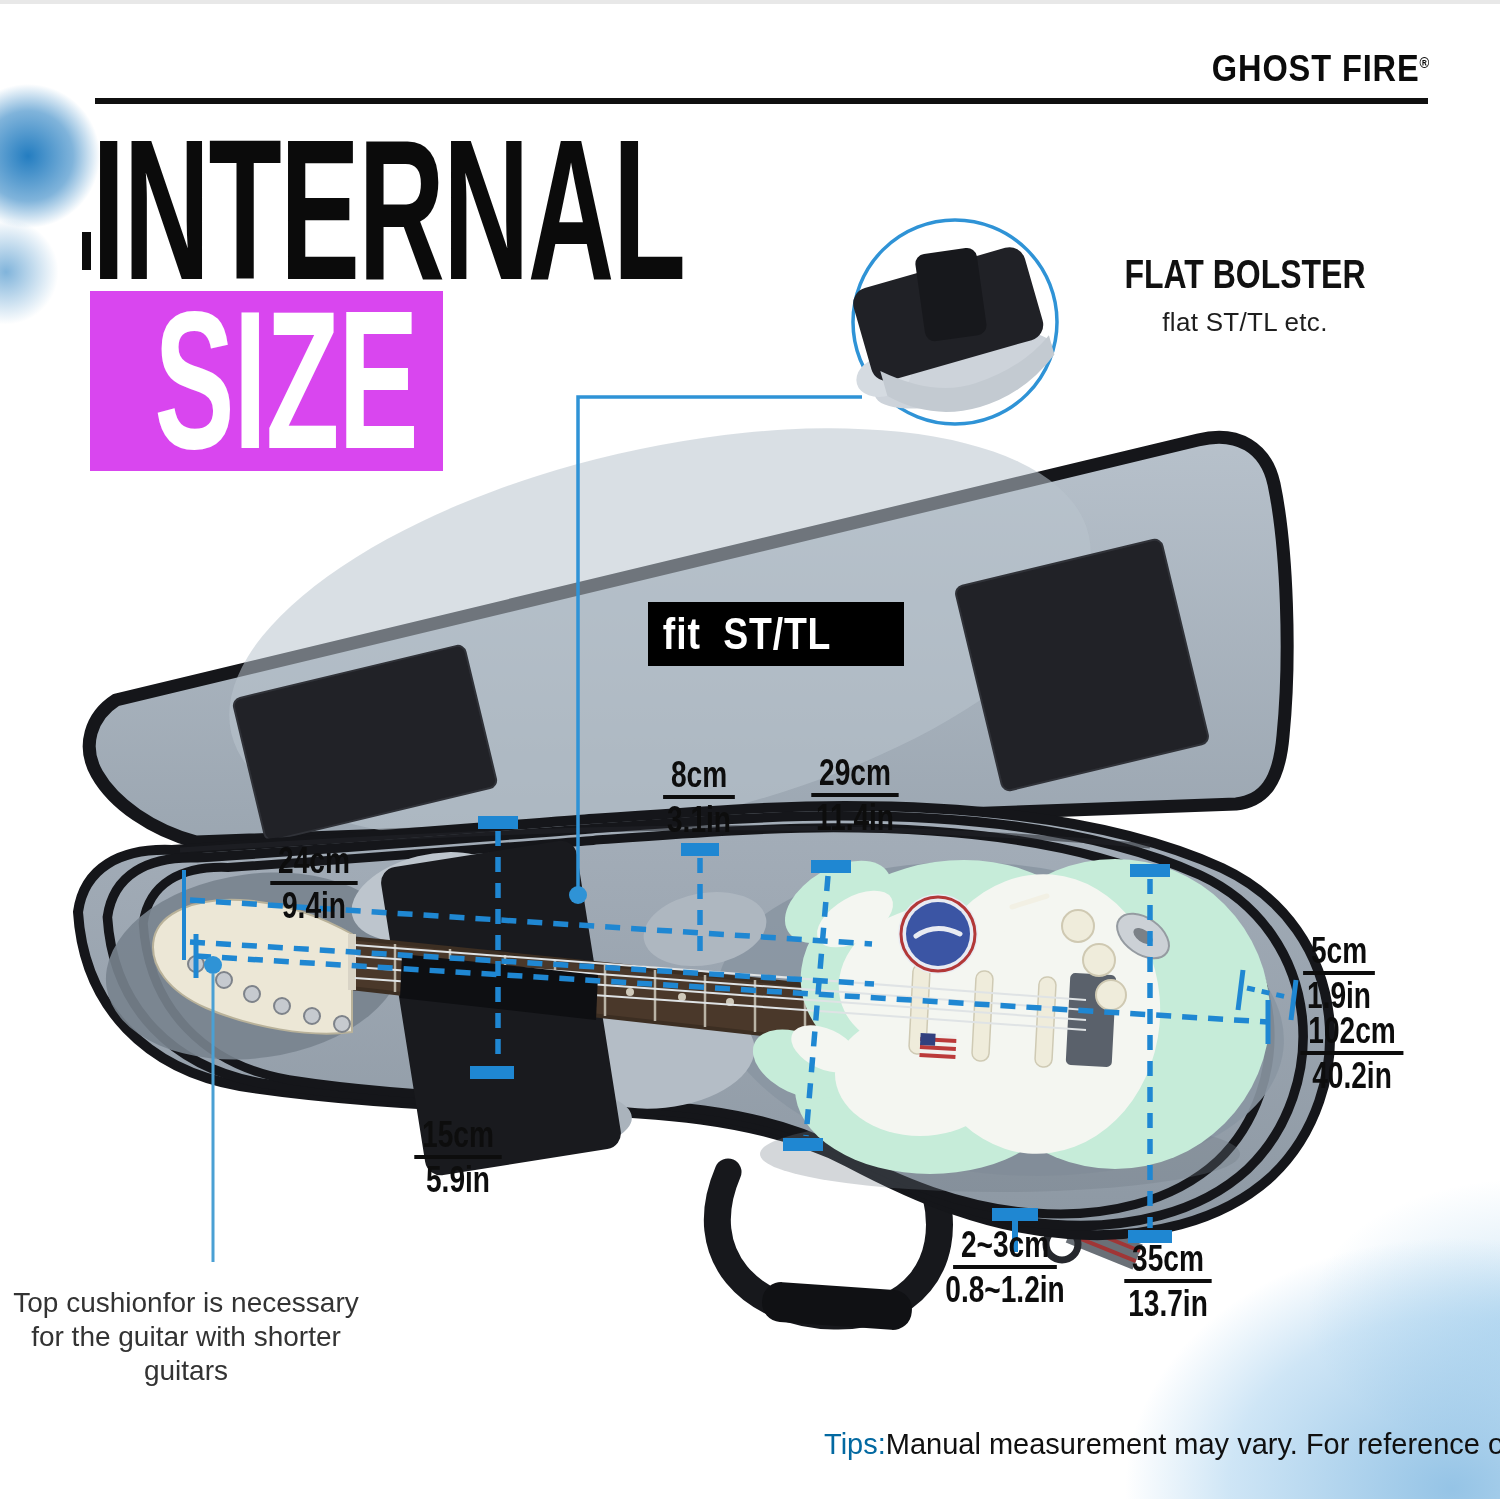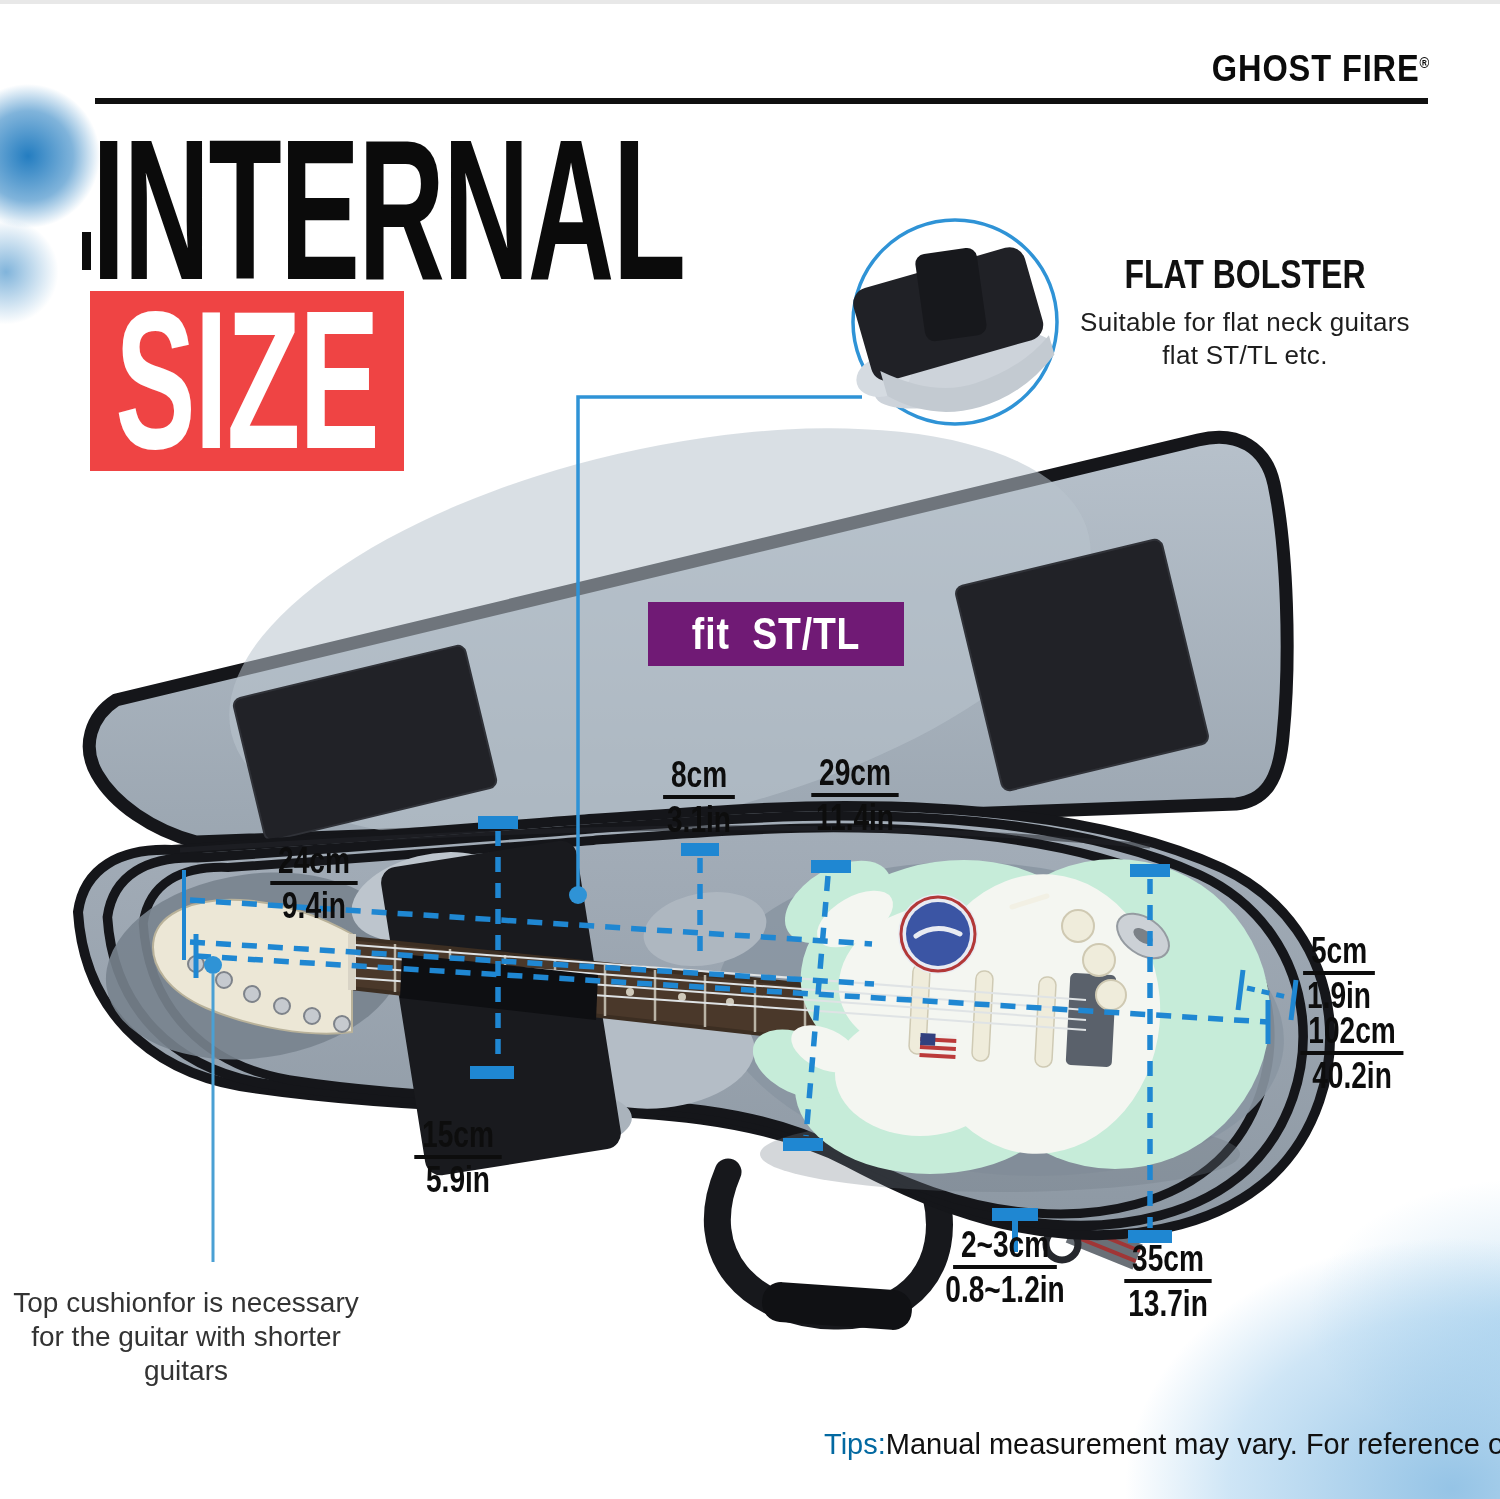--- a/index.html
+++ b/index.html
@@ -16,30 +16,30 @@
       radial-gradient(ellipse 300px 190px at 104% 48%, rgba(120,185,228,0.35) 0%, rgba(255,255,255,0) 72%);}
   svg.art{position:absolute;left:0;top:0;width:1500px;height:1499px;z-index:1;}
   .txt{position:absolute;z-index:2;}
   .rule{left:95px;top:94px;width:1333px;height:6px;background:#101010;}
   .logo{right:70px;top:44px;font-size:37px;font-weight:800;color:#0b0b0b;
         transform:scaleX(.88);transform-origin:100% 50%;letter-spacing:1px;white-space:nowrap;}
   .logo .reg{font-size:15px;vertical-align:super;font-weight:700;}
   .h1{left:92px;top:106px;font-size:200px;font-weight:800;color:#0b0b0b;line-height:1;
       letter-spacing:-3px;transform:scaleX(.60);transform-origin:0 0;white-space:nowrap;}
   .h1sq{left:82px;top:228px;width:9px;height:38px;background:#0b0b0b;}
-  .h2box{left:90px;top:287px;width:314px;height:180px;background:#ef4444;
-         display:flex;align-items:center;justify-content:center;}
+  .h2box{left:90px;top:287px;width:314px;height:180px;background:#d946ef;
+         display:flex;align-items:center;justify-content:center;padding-left:39px;}
   .h2box span{color:#fff;font-size:196px;font-weight:800;line-height:1;letter-spacing:-2px;
               transform:scaleX(.615);}
   .inset-title{left:1245px;top:248px;font-size:40px;font-weight:800;color:#111;
                transform:translateX(-50%) scaleX(.8);transform-origin:50% 0;white-space:nowrap;}
   .inset-desc{left:1245px;top:302px;font-size:26px;color:#1e1e1e;text-align:center;line-height:1.28;
               transform:translateX(-50%);transform-origin:50% 0;white-space:nowrap;letter-spacing:.3px;}
-  .fit{left:648px;top:598px;width:256px;height:64px;background:#701a75;
-       display:flex;align-items:center;justify-content:center;}
+  .fit{left:648px;top:598px;width:256px;height:64px;background:#000000;
+       display:flex;align-items:center;justify-content:flex-start;}
   .fit span{color:#fff;font-size:44px;font-weight:bold;white-space:pre;letter-spacing:1px;
             transform:scaleX(.85);}
   .dim{position:absolute;z-index:2;transform:translateX(-50%) scaleX(.78);transform-origin:50% 0;
        text-align:center;font-weight:bold;color:#0d0d0d;line-height:1.05;white-space:nowrap;}
   .dim .cm{display:inline-block;font-size:36px;border-bottom:4px solid #0d0d0d;padding:0 10px 1px;}
   .dim .in{display:block;font-size:36px;padding-top:2px;}
   .note{left:186px;top:1282px;width:370px;margin-left:-185px;font-size:28px;color:#333;
         text-align:center;line-height:1.22;}
   .tips{left:824px;top:1424px;font-size:29px;color:#101010;white-space:nowrap;}
   .tips .red{color:#0369a1;}
@@ -237,21 +237,20 @@
   <div class="txt rule"></div>
 
   <div class="txt h1">INTERNAL</div>
   <div class="txt h1sq"></div>
   <div class="txt h2box">
     <span>SIZE</span>
   </div>
 
   <div class="txt inset-title">FLAT BOLSTER</div>
   <div class="txt inset-desc">
-    <span style="display:block">Suitable for flat neck guitars</span>
     <span style="display:block">flat ST/TL etc.</span>
   </div>
 
   <div class="txt fit">
     <span>fit  ST/TL</span>
   </div>
 
   <div class="dim" style="left:314px;top:838px">
     <span class="cm">24cm</span>
     <span class="in">9.4in</span>

